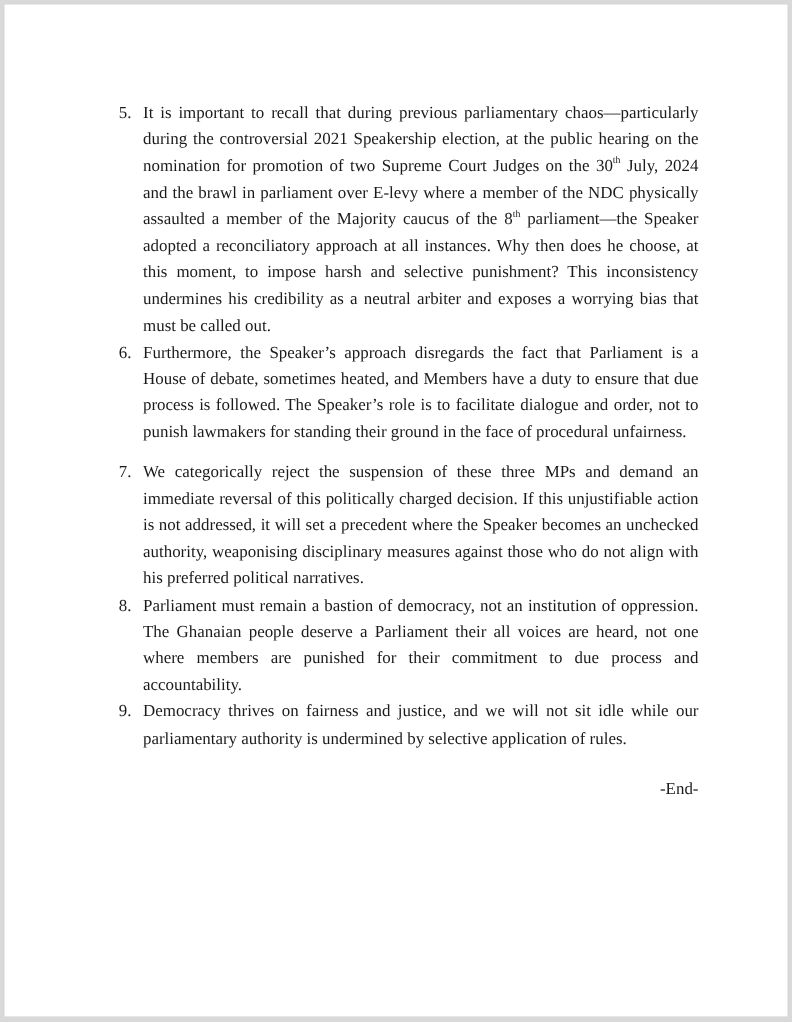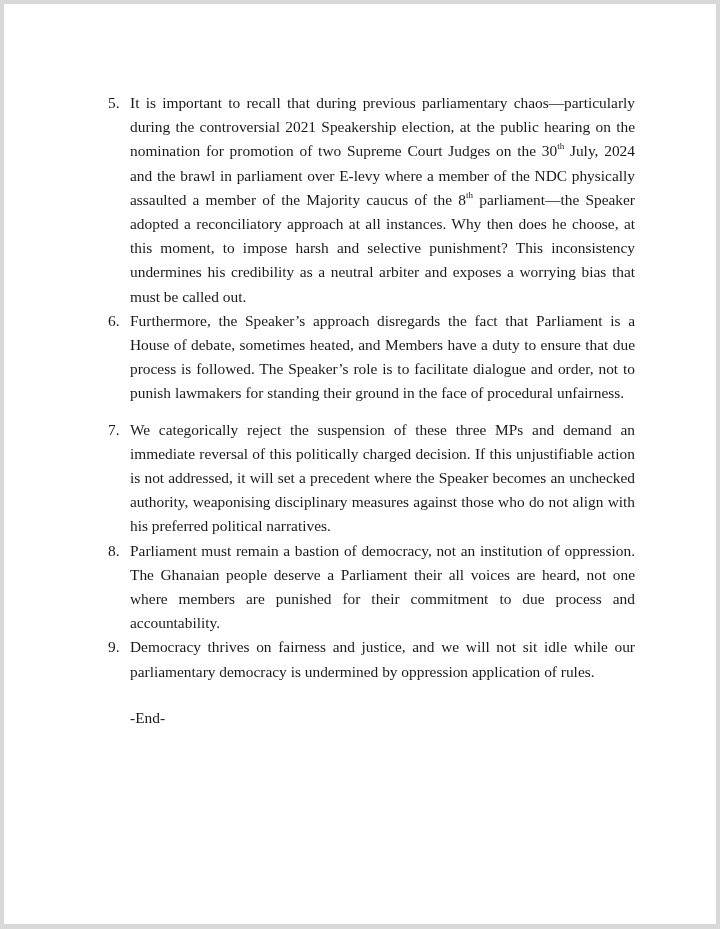--- a/index.html
+++ b/index.html
@@ -47,21 +47,21 @@
       font-size: 9px;
       line-height: 0;
       position: relative;
       top: -1px;
       vertical-align: super;
     }
     .gap {
       margin-top: 12px;
     }
     .end {
-      text-align: left;
+      text-align: right;
       margin-top: 22px;
       padding-left: 22px;
     }
   </style>
 </head>
 <body>
 
 <div class="page">
   <div class="content">
 
@@ -80,19 +80,19 @@
       <span class="txt">We categorically reject the suspension of these three MPs and demand an immediate reversal of this politically charged decision. If this unjustifiable action is not addressed, it will set a precedent where the Speaker becomes an unchecked authority, weaponising disciplinary measures against those who do not align with his preferred political narratives.</span>
     </div>
 
     <div class="item">
       <span class="num">8.</span>
       <span class="txt">Parliament must remain a bastion of democracy, not an institution of oppression. The Ghanaian people deserve a Parliament their all voices are heard, not one where members are punished for their commitment to due process and accountability.</span>
     </div>
 
     <div class="item">
       <span class="num">9.</span>
-      <span class="txt">Democracy thrives on fairness and justice, and we will not sit idle while our parliamentary democracy is undermined by oppression application of rules.</span>
+      <span class="txt">Democracy thrives on fairness and justice, and we will not sit idle while our parliamentary authority is undermined by selective application of rules.</span>
     </div>
 
     <div class="end">-End-</div>
 
   </div>
 </div>
 
 </body></html>

